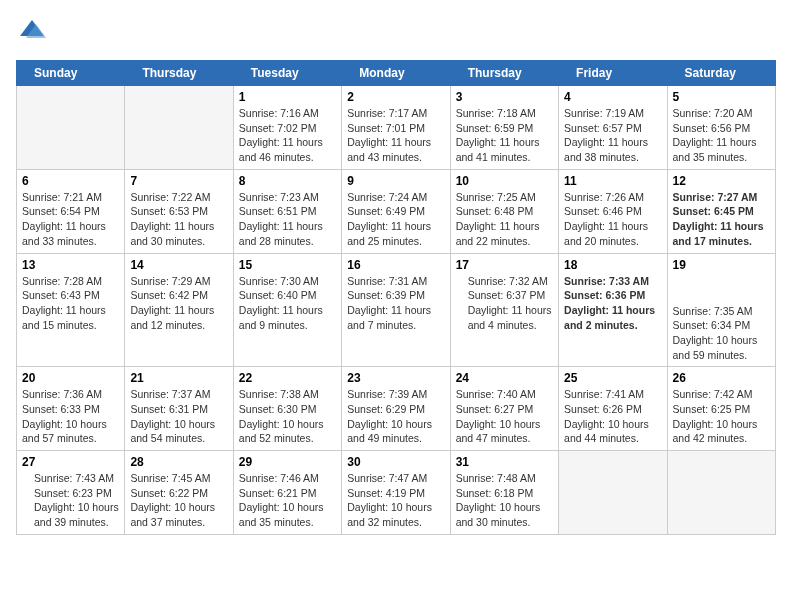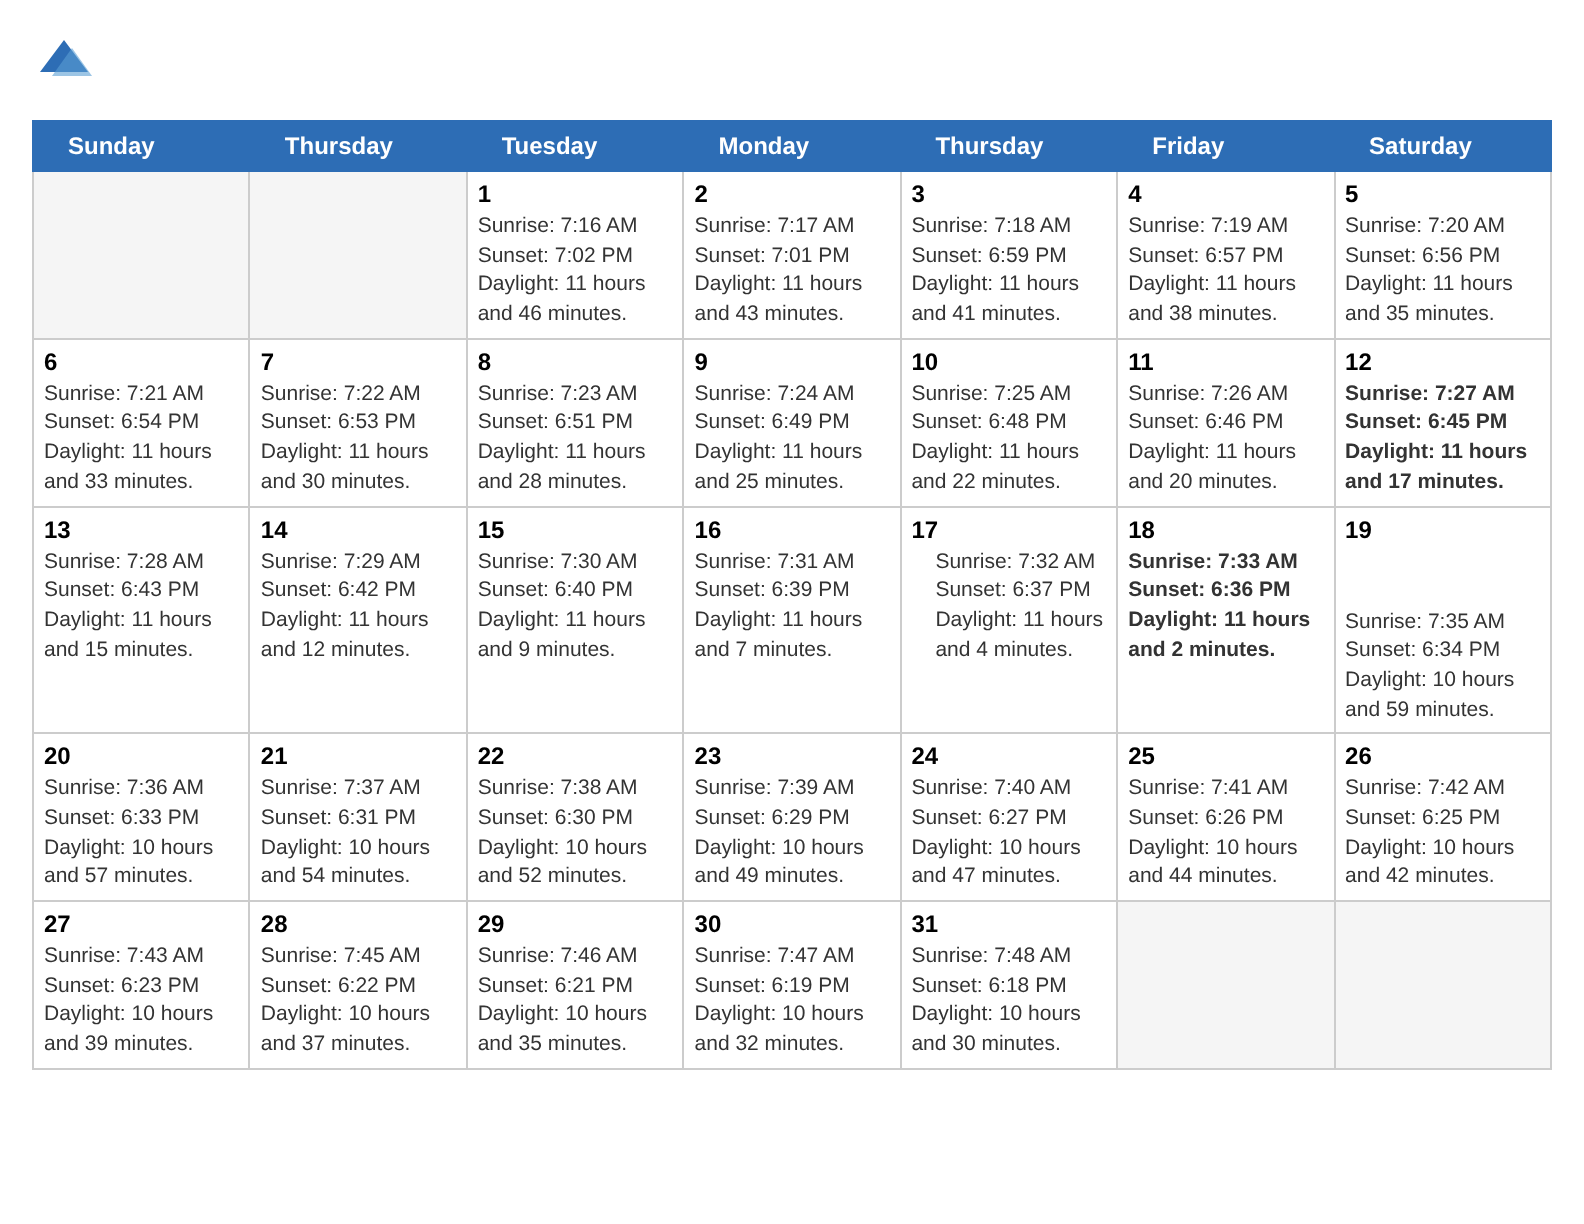--- a/index.html
+++ b/index.html
@@ -287,40 +287,40 @@
         <td>
           <span class="day-number">26</span>
           <div class="day-info" style="white-space: pre-line;">Sunrise: 7:42 AM
 Sunset: 6:25 PM
 Daylight: 10 hours and 42 minutes.</div>
         </td>
       </tr>
       <tr>
         <td>
           <span class="day-number">27</span>
-          <div class="day-info" style="white-space: pre-line;">Sunrise: 7:43 AM
+          <div class="day-info" style="white-space: pre-line; margin-left: 12px;">Sunrise: 7:43 AM
 Sunset: 6:23 PM
 Daylight: 10 hours and 39 minutes.</div>
         </td>
         <td>
           <span class="day-number">28</span>
           <div class="day-info" style="white-space: pre-line;">Sunrise: 7:45 AM
 Sunset: 6:22 PM
 Daylight: 10 hours and 37 minutes.</div>
         </td>
         <td>
           <span class="day-number">29</span>
           <div class="day-info" style="white-space: pre-line;">Sunrise: 7:46 AM
 Sunset: 6:21 PM
 Daylight: 10 hours and 35 minutes.</div>
         </td>
         <td>
           <span class="day-number">30</span>
           <div class="day-info" style="white-space: pre-line;">Sunrise: 7:47 AM
-Sunset: 6:19 PM
+Sunset: 4:19 PM
 Daylight: 10 hours and 32 minutes.</div>
         </td>
         <td>
           <span class="day-number">31</span>
           <div class="day-info" style="white-space: pre-line;">Sunrise: 7:48 AM
 Sunset: 6:18 PM
 Daylight: 10 hours and 30 minutes.</div>
         </td>
         <td class="empty"></td>
         <td class="empty"></td>

